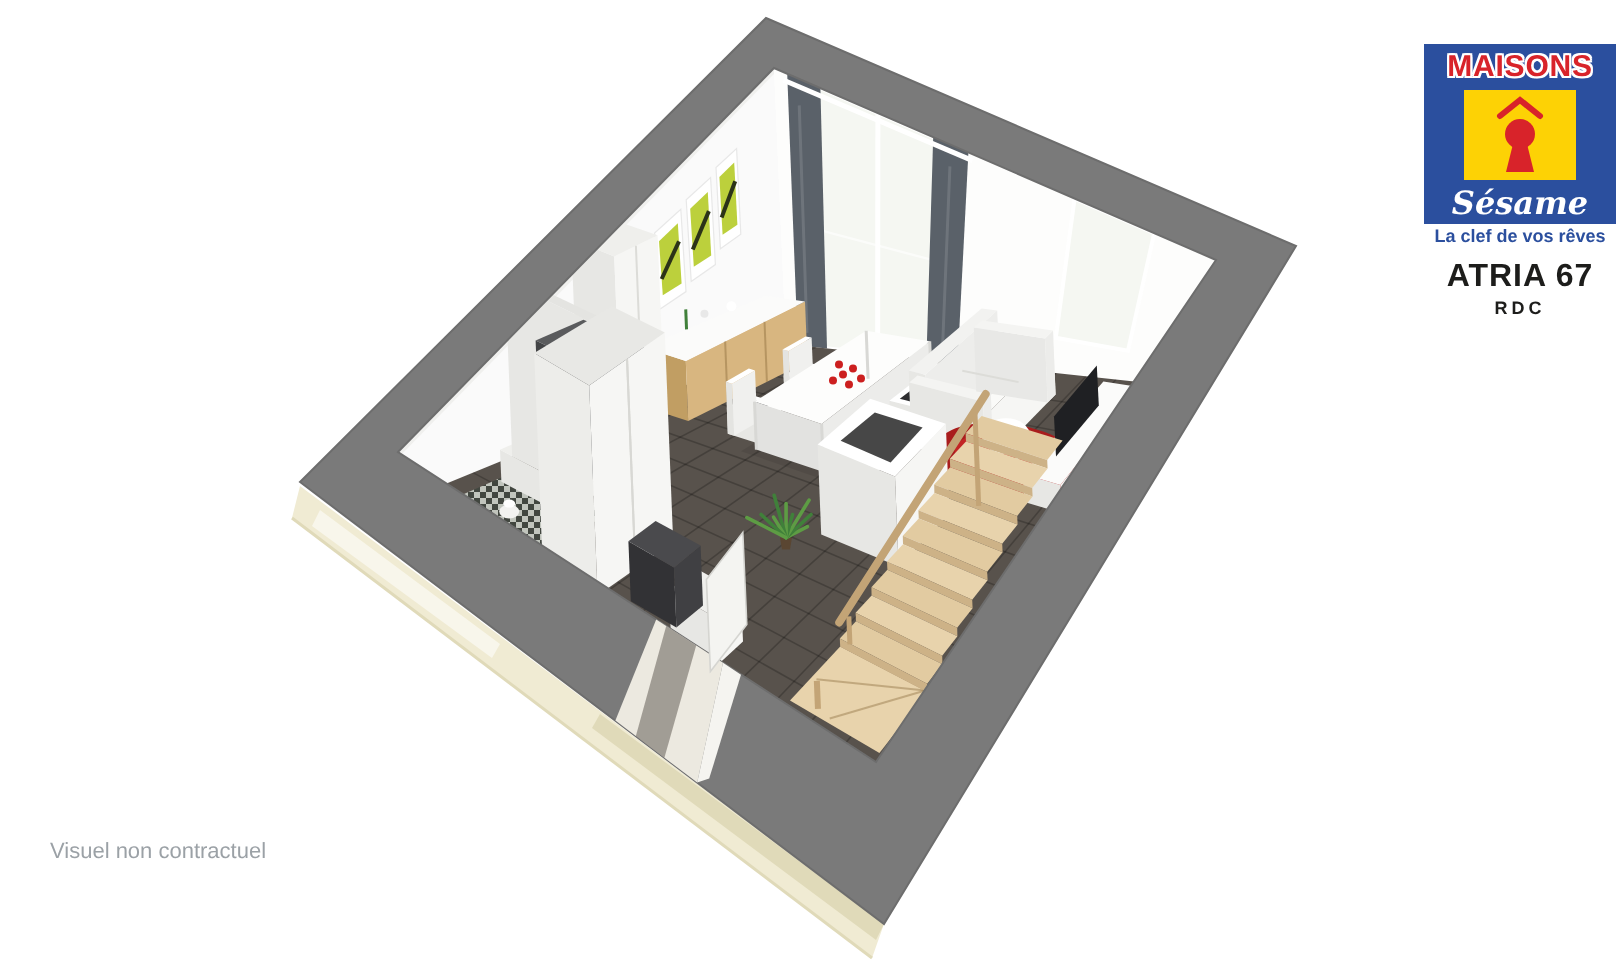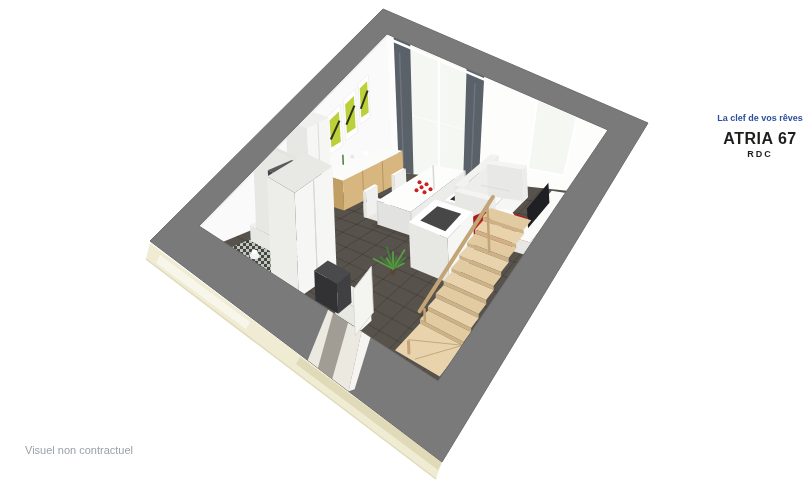--- a/index.html
+++ b/index.html
@@ -15,21 +15,21 @@
   .logo-key{width:56px;height:45px;background:var(--logo-yellow,#fdd205);
         display:flex;align-items:center;justify-content:center;}
   .logo-sesame{color:#fff;font-family:"DejaVu Serif",serif;font-style:italic;font-weight:bold;
         font-size:16px;line-height:17px;}
   .tagline{position:absolute;left:703px;top:113px;width:114px;text-align:center;
         color:var(--logo-blue,#2b4f9e);font-size:9px;font-weight:bold;}
   .plan-title{position:absolute;left:700px;top:130px;width:120px;text-align:center;
         font-size:16px;font-weight:bold;color:var(--title-dark,#1d1d1b);letter-spacing:.5px;}
   .plan-level{position:absolute;left:700px;top:149px;width:120px;text-align:center;
         font-size:9px;font-weight:bold;color:var(--title-dark,#1d1d1b);letter-spacing:2px;}
-  .disclaimer{position:absolute;left:25px;top:444px;font-size:11px;
+  .disclaimer{position:absolute;left:25px;top:420px;font-size:11px;
         color:var(--disclaimer-gray,#9ba1a6);}
 </style>
 </head>
 <body>
 
 <div class="stage">
   <svg id="scene" width="811" height="480" viewBox="0 0 811 480">
       <defs>
         <pattern id="wcp" patternUnits="userSpaceOnUse" width="6" height="6">
           <rect x="0" y="0" width="6" height="6" fill="#c7cbc3"></rect>
@@ -296,17 +296,28 @@
         <path d="M150.0,241.0 383.0,9.0 648.0,123.0 442.0,462.0 Z M199.0,226.0 387.0,34.0 608.0,130.0 438.0,381.0 Z" fill-rule="evenodd" fill="#7a7a7a" stroke="#6d6d6d" stroke-width="1"></path>
       </g>
       <g>
         <polygon points="328.1,309.7 361.5,331.4 348.6,391.3 307.7,360.3" fill="#ece9e0"></polygon>
         <polygon points="333.1,313.0 348.1,322.7 332.2,378.9 317.9,368.1" fill="rgba(70,64,58,0.45)"></polygon>
         <polygon points="355.2,335.7 373.4,312.2 371.4,266.2 353.2,289.7" fill="#f4f4f1" stroke="#d5d5d1" stroke-width="0.8"></polygon>
         <polygon points="361.5,331.4 370.5,337.4 354.6,389.3 348.6,391.3" fill="#f5f4f0"></polygon>
       </g>
     </svg>
 
+  <div class="logo">
+    <div class="logo-maisons">MAISONS</div>
+    <div class="logo-key">
+      <svg width="40" height="42" viewBox="0 0 40 42">
+        <path d="M10,11 L20,3 L30,11" fill="none" stroke="var(--logo-red,#d8232a)" stroke-width="3" stroke-linecap="round"></path>
+        <circle cx="20" cy="20" r="7.5" fill="var(--logo-red,#d8232a)"></circle>
+        <path d="M16.5,25 L23.5,25 L27,39 L13,39 Z" fill="var(--logo-red,#d8232a)"></path>
+      </svg>
+    </div>
+    <div class="logo-sesame">Sésame</div>
+  </div>
   <div class="tagline">La clef de vos rêves</div>
   <div class="plan-title">ATRIA 67</div>
   <div class="plan-level">RDC</div>
   <div class="disclaimer">Visuel non contractuel</div>
 </div>
 
 </body></html>

